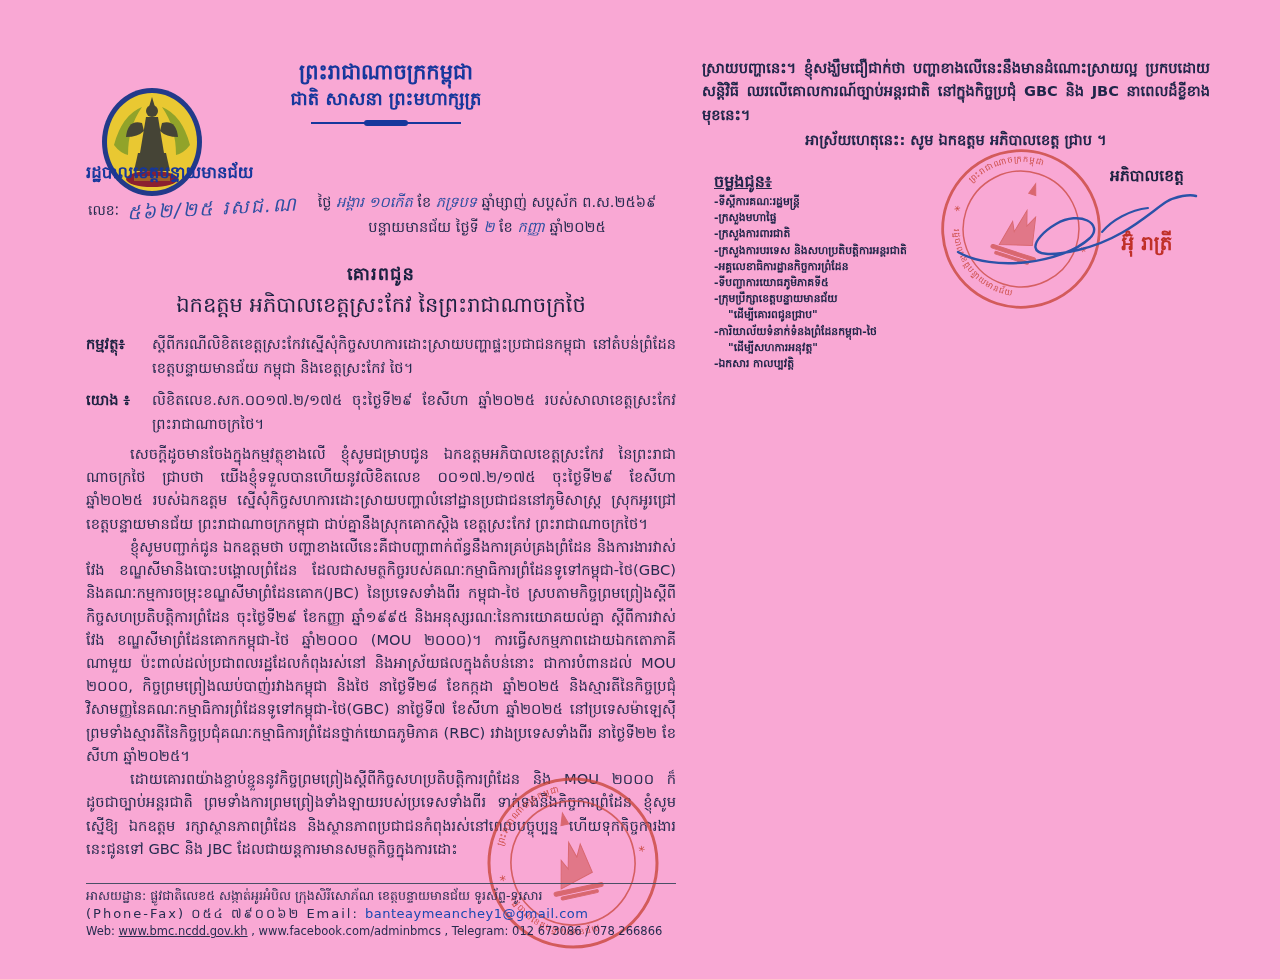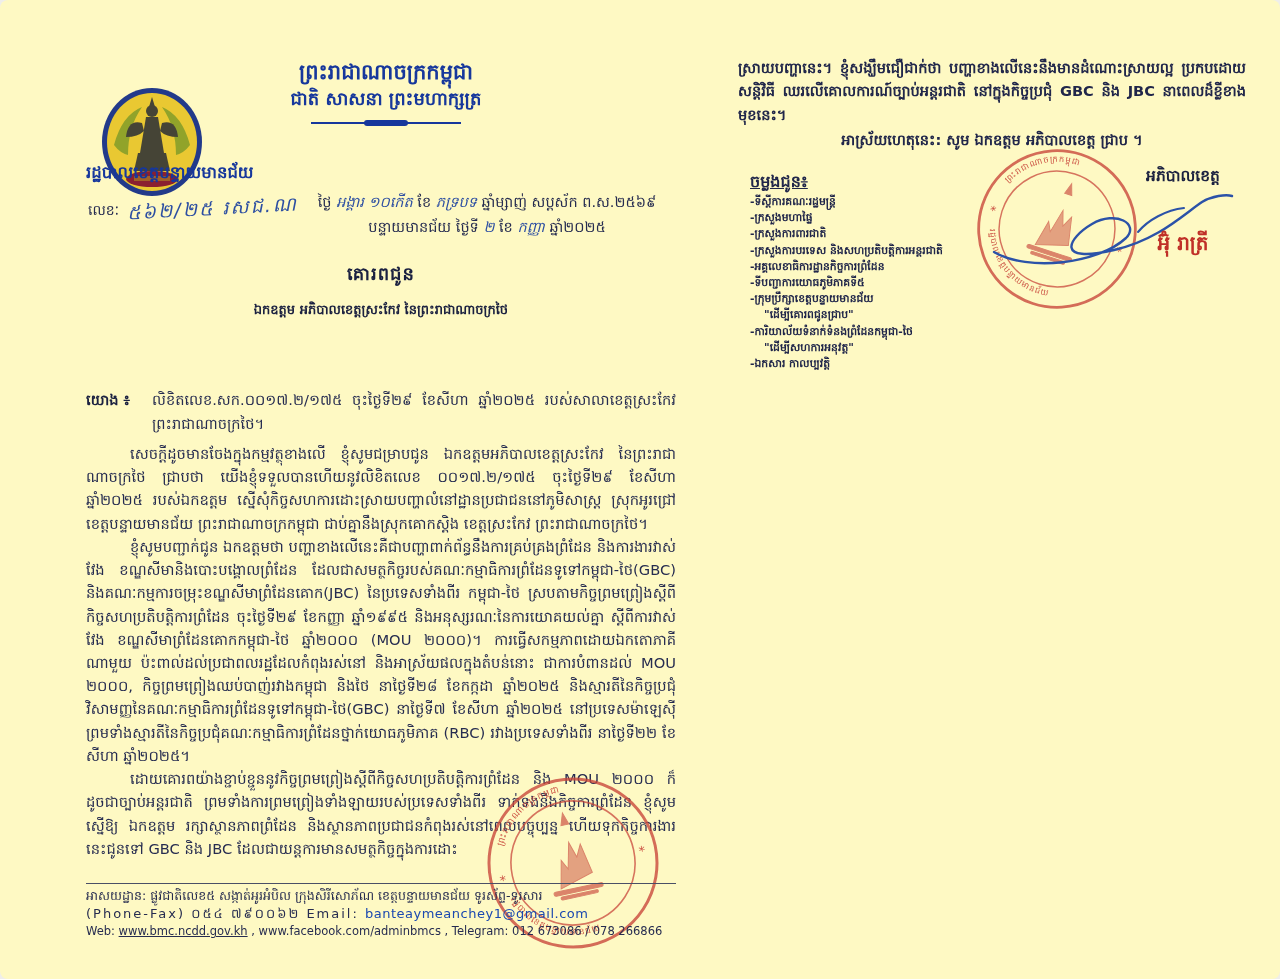--- a/index.html
+++ b/index.html
@@ -2,43 +2,43 @@
 <html><head>
 <meta charset="utf-8">
 <style>
   html,body{margin:0;padding:0;}
   body{
     width:1280px;height:979px;position:relative;overflow:hidden;
     background:#efeeea;
     font-family:"DejaVu Sans", sans-serif;
     -webkit-font-smoothing:antialiased;
   }
-  .scan{position:absolute;inset:0;background:#fef9c3;border-radius:8px;}
+  .scan{position:absolute;inset:0;background:#f9a8d4;}
   .hand{color:#2d4fa2;font-style:italic;}
   .pageL{position:absolute;left:86px;top:50px;width:590px;height:900px;}
-  .pageR{position:absolute;left:736px;top:50px;width:520px;height:420px;}
+  .pageR{position:absolute;left:700px;top:50px;width:520px;height:420px;}
 
   
   .kh-header{position:absolute;left:110px;top:8px;width:380px;text-align:center;color:#16379c;}
   .kingdom{font-size:21px;font-weight:bold;line-height:1.35;}
   .motto{font-size:18px;font-weight:bold;line-height:1.4;}
   .divider{width:150px;margin:8px auto 0 auto;height:6px;position:relative;}
   .divider .bar{position:absolute;left:0;right:0;top:2px;border-top:2px solid #16379c;}
   .divider .core{position:absolute;left:50%;top:0;transform:translateX(-50%);
     width:44px;height:6px;border-radius:3px;background:#16379c;}
   .emblem{position:absolute;left:12px;top:35px;}
 
   .admin-line{position:absolute;left:0px;top:112px;font-size:16.5px;font-weight:bold;color:#16379c;}
   .num-line{position:absolute;left:2px;top:146px;font-size:14px;color:#262c50;white-space:nowrap;}
   .num-hand{font-size:19px;display:inline-block;transform:rotate(-3deg);margin-left:4px;letter-spacing:2px;}
   .date-block{position:absolute;left:212px;top:140px;width:378px;text-align:center;font-size:14.5px;line-height:1.75;color:#262c50;}
 
   .salutation{position:absolute;left:0;top:212px;width:590px;text-align:center;color:#1b2140;}
   .salutation .l1{font-size:18px;font-weight:bold;letter-spacing:1px;}
-  .salutation .l2{font-size:13px;font-weight:bold;margin-top:12px;}
+  .salutation .l2{font-size:21px;font-weight:normal;margin-top:2px;}
 
   .ref-row{position:absolute;width:590px;font-size:14.6px;line-height:1.62;color:#262c50;}
   .ref-row .lbl{position:absolute;left:0;top:0;font-weight:bold;color:#1b2140;}
   .ref-row .txt{display:block;margin-left:66px;text-align:justify;}
   .row-subject{top:282px;}
   .row-ref{top:338px;}
 
   .bodytext{position:absolute;left:0;top:392px;width:590px;font-size:14.7px;
     line-height:1.58;color:#262c50;text-align:justify;}
   .bodytext p{margin:0;text-indent:44px;}
@@ -125,20 +125,24 @@
         <span class="hand">កញ្ញា</span>
         <span>ឆ្នាំ២០២៥</span>
       </div>
     </div>
 
     <div class="salutation">
       <div class="l1">គោរពជូន</div>
       <div class="l2">ឯកឧត្តម អភិបាលខេត្តស្រះកែវ នៃព្រះរាជាណាចក្រថៃ</div>
     </div>
 
+    <div class="ref-row row-subject">
+      <span class="lbl">កម្មវត្ថុ៖</span>
+      <span class="txt">ស្តីពីករណីលិខិតខេត្តស្រះកែវស្នើសុំកិច្ចសហការដោះស្រាយបញ្ហាផ្ទះប្រជាជនកម្ពុជា នៅតំបន់ព្រំដែន ខេត្តបន្ទាយមានជ័យ កម្ពុជា និងខេត្តស្រះកែវ ថៃ។</span>
+    </div>
 
     <div class="ref-row row-ref">
       <span class="lbl">យោង ៖</span>
       <span class="txt">លិខិតលេខ.សក.០០១៧.២/១៧៥ ចុះថ្ងៃទី២៩ ខែសីហា ឆ្នាំ២០២៥ របស់សាលាខេត្តស្រះកែវ ព្រះរាជាណាចក្រថៃ។</span>
     </div>
 
     <div class="bodytext">
       <p>សេចក្តីដូចមានចែងក្នុងកម្មវត្ថុខាងលើ ខ្ញុំសូមជម្រាបជូន ឯកឧត្តមអភិបាលខេត្តស្រះកែវ នៃព្រះរាជាណាចក្រថៃ ជ្រាបថា យើងខ្ញុំទទួលបានហើយនូវលិខិតលេខ ០០១៧.២/១៧៥ ចុះថ្ងៃទី២៩ ខែសីហា ឆ្នាំ២០២៥ របស់ឯកឧត្តម ស្នើសុំកិច្ចសហការដោះស្រាយបញ្ហាលំនៅដ្ឋានប្រជាជននៅភូមិសាស្ត្រ ស្រុកអូរជ្រៅ ខេត្តបន្ទាយមានជ័យ ព្រះរាជាណាចក្រកម្ពុជា ជាប់គ្នានឹងស្រុកគោកស្ដិង ខេត្តស្រះកែវ ព្រះរាជាណាចក្រថៃ។</p>
       <p>ខ្ញុំសូមបញ្ជាក់ជូន ឯកឧត្តមថា បញ្ហាខាងលើនេះគឺជាបញ្ហាពាក់ព័ន្ធនឹងការគ្រប់គ្រងព្រំដែន និងការងារវាស់វែង ខណ្ឌសីមានិងបោះបង្គោលព្រំដែន ដែលជាសមត្ថកិច្ចរបស់គណៈកម្មាធិការព្រំដែនទូទៅកម្ពុជា-ថៃ(GBC) និងគណៈកម្មការចម្រុះខណ្ឌសីមាព្រំដែនគោក(JBC) នៃប្រទេសទាំងពីរ កម្ពុជា-ថៃ ស្របតាមកិច្ចព្រមព្រៀងស្តីពីកិច្ចសហប្រតិបត្តិការព្រំដែន ចុះថ្ងៃទី២៩ ខែកញ្ញា ឆ្នាំ១៩៩៥ និងអនុស្សរណៈនៃការយោគយល់គ្នា ស្តីពីការវាស់វែង ខណ្ឌសីមាព្រំដែនគោកកម្ពុជា-ថៃ ឆ្នាំ២០០០ (MOU ២០០០)។ ការធ្វើសកម្មភាពដោយឯកតោភាគីណាមួយ ប៉ះពាល់ដល់ប្រជាពលរដ្ឋដែលកំពុងរស់នៅ និងអាស្រ័យផលក្នុងតំបន់នោះ ជាការបំពានដល់ MOU ២០០០, កិច្ចព្រមព្រៀងឈប់បាញ់រវាងកម្ពុជា និងថៃ នាថ្ងៃទី២៨ ខែកក្កដា ឆ្នាំ២០២៥ និងស្មារតីនៃកិច្ចប្រជុំវិសាមញ្ញនៃគណៈកម្មាធិការព្រំដែនទូទៅកម្ពុជា-ថៃ(GBC) នាថ្ងៃទី៧ ខែសីហា ឆ្នាំ២០២៥ នៅប្រទេសម៉ាឡេស៊ី ព្រមទាំងស្មារតីនៃកិច្ចប្រជុំគណៈកម្មាធិការព្រំដែនថ្នាក់យោធភូមិភាគ (RBC) រវាងប្រទេសទាំងពីរ នាថ្ងៃទី២២ ខែសីហា ឆ្នាំ២០២៥។</p>
       <p>ដោយគោរពយ៉ាងខ្ជាប់ខ្ជួននូវកិច្ចព្រមព្រៀងស្តីពីកិច្ចសហប្រតិបត្តិការព្រំដែន និង MOU ២០០០ ក៏ដូចជាច្បាប់អន្តរជាតិ ព្រមទាំងការព្រមព្រៀងទាំងឡាយរបស់ប្រទេសទាំងពីរ ទាក់ទងនឹងកិច្ចការព្រំដែន ខ្ញុំសូមស្នើឱ្យ ឯកឧត្តម រក្សាស្ថានភាពព្រំដែន និងស្ថានភាពប្រជាជនកំពុងរស់នៅពេលបច្ចុប្បន្ន ហើយទុកកិច្ចការងារនេះជូនទៅ GBC និង JBC ដែលជាយន្តការមានសមត្ថកិច្ចក្នុងការដោះ</p>

